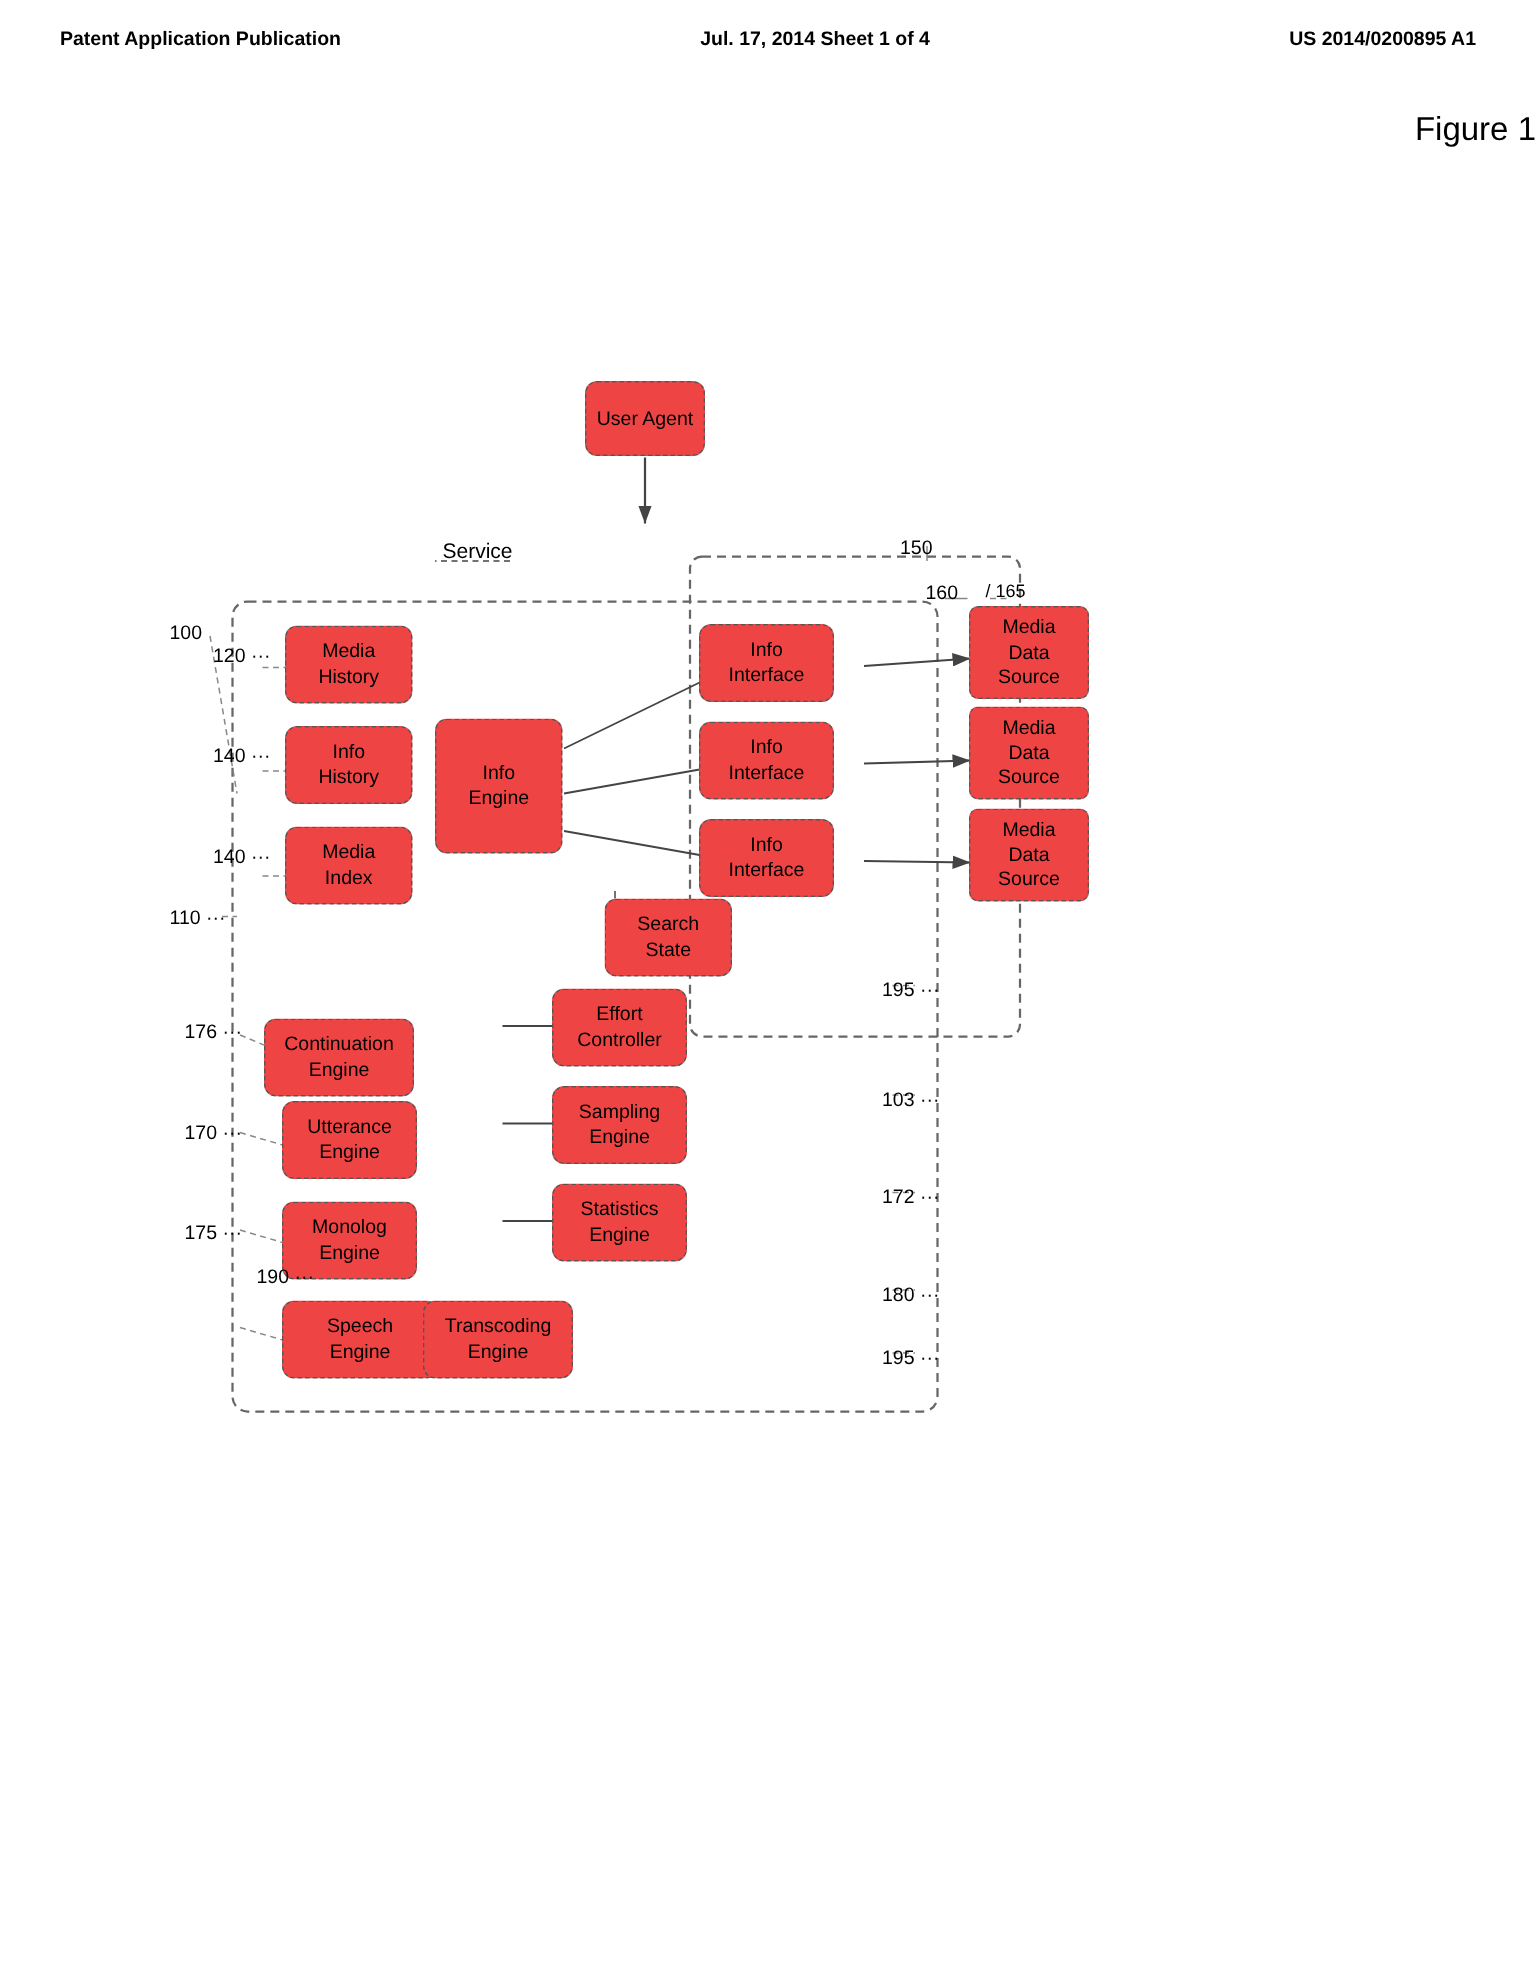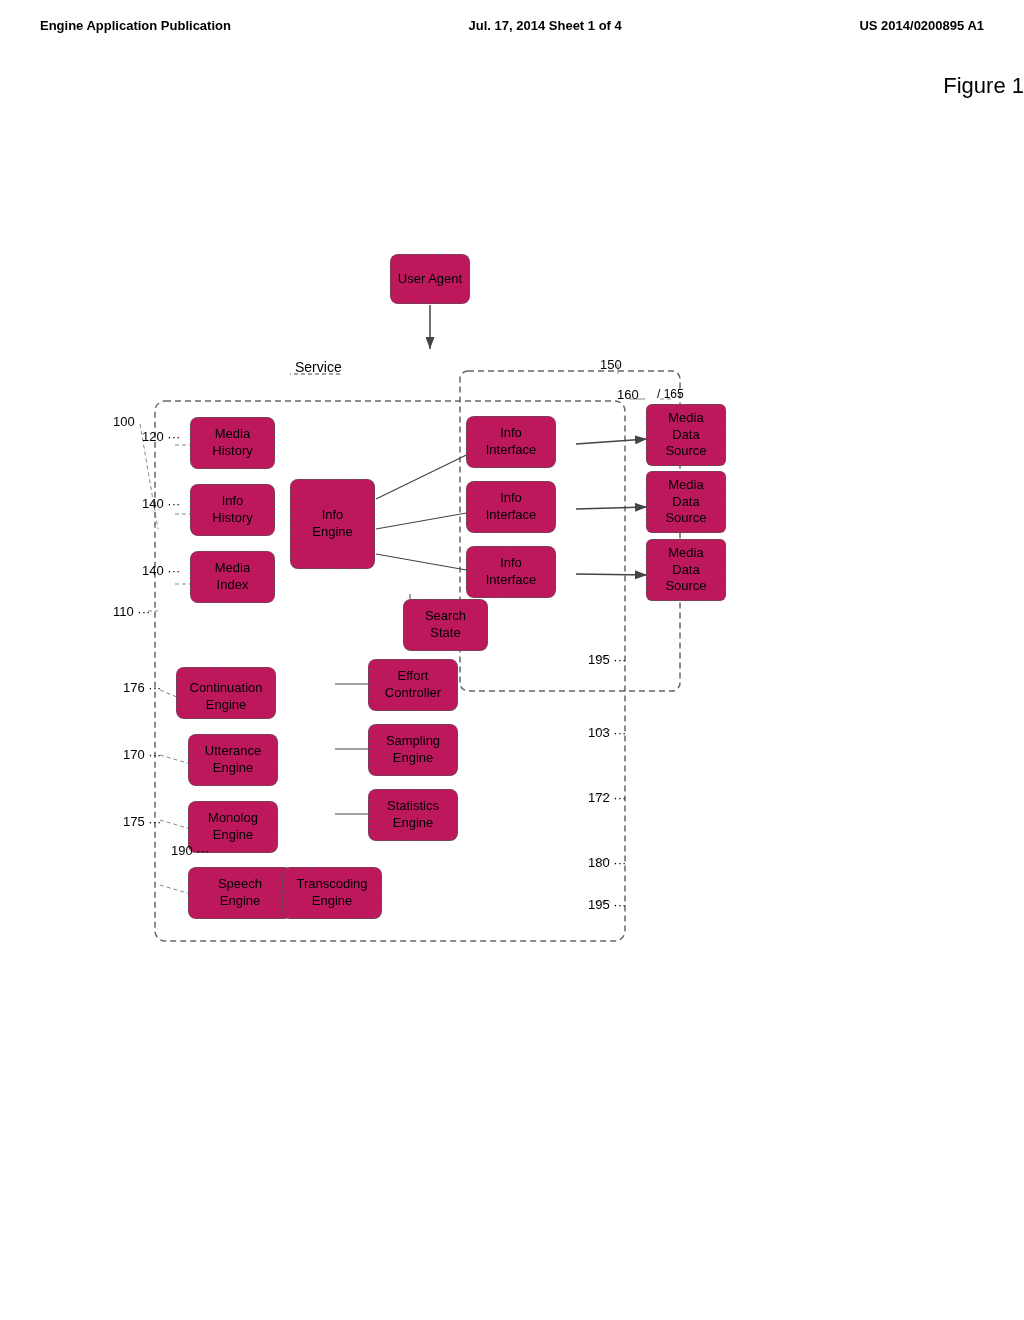--- a/index.html
+++ b/index.html
@@ -40,21 +40,21 @@
     .box {
       position: absolute;
       border: 1.5px dashed #555;
       border-radius: 8px;
       text-align: center;
       display: flex;
       align-items: center;
       justify-content: center;
       font-size: 13px;
       line-height: 1.3;
-      background: #be185d;
+      background: #ef4444;
       padding: 4px;
     }
 
     
     .svg-overlay {
       position: absolute;
       top: 0; left: 0;
       width: 100%;
       height: 100%;
       pointer-events: none;
@@ -63,21 +63,21 @@
     .label-num {
       position: absolute;
       font-size: 13px;
       font-weight: normal;
     }
   </style>
 </head>
 <body>
 
 <div class="header">
-  <span>Engine Application Publication</span>
+  <span>Patent Application Publication</span>
   <span>Jul. 17, 2014  Sheet 1 of 4</span>
   <span>US 2014/0200895 A1</span>
 </div>
 
 <div class="figure-title">Figure 1</div>
 
 <div class="diagram-container">
 
   <svg class="svg-overlay">
     <defs>
@@ -193,21 +193,21 @@
   </div>
 
   <div class="box" style="left:646px; top:430px; width:80px; height:62px; border-radius:6px;">
     <span>Media<br>Data<br>Source</span>
   </div>
 
   <div class="box" style="left:368px; top:490px; width:85px; height:52px;margin-left:35px;">
     <span>Search<br>State</span>
   </div>
 
-  <div class="box" style="left:176px; top:558px; width:100px; height:52px;align-items:flex-end;">
+  <div class="box" style="left:176px; top:570px; width:100px; height:52px;">
     <span>Continuation<br>Engine</span>
   </div>
 
   <div class="box" style="left:368px; top:550px; width:90px; height:52px;">
     <span>Effort<br>Controller</span>
   </div>
 
   <div class="box" style="left:188px; top:625px; width:90px; height:52px;">
     <span>Utterance<br>Engine</span>
   </div>

